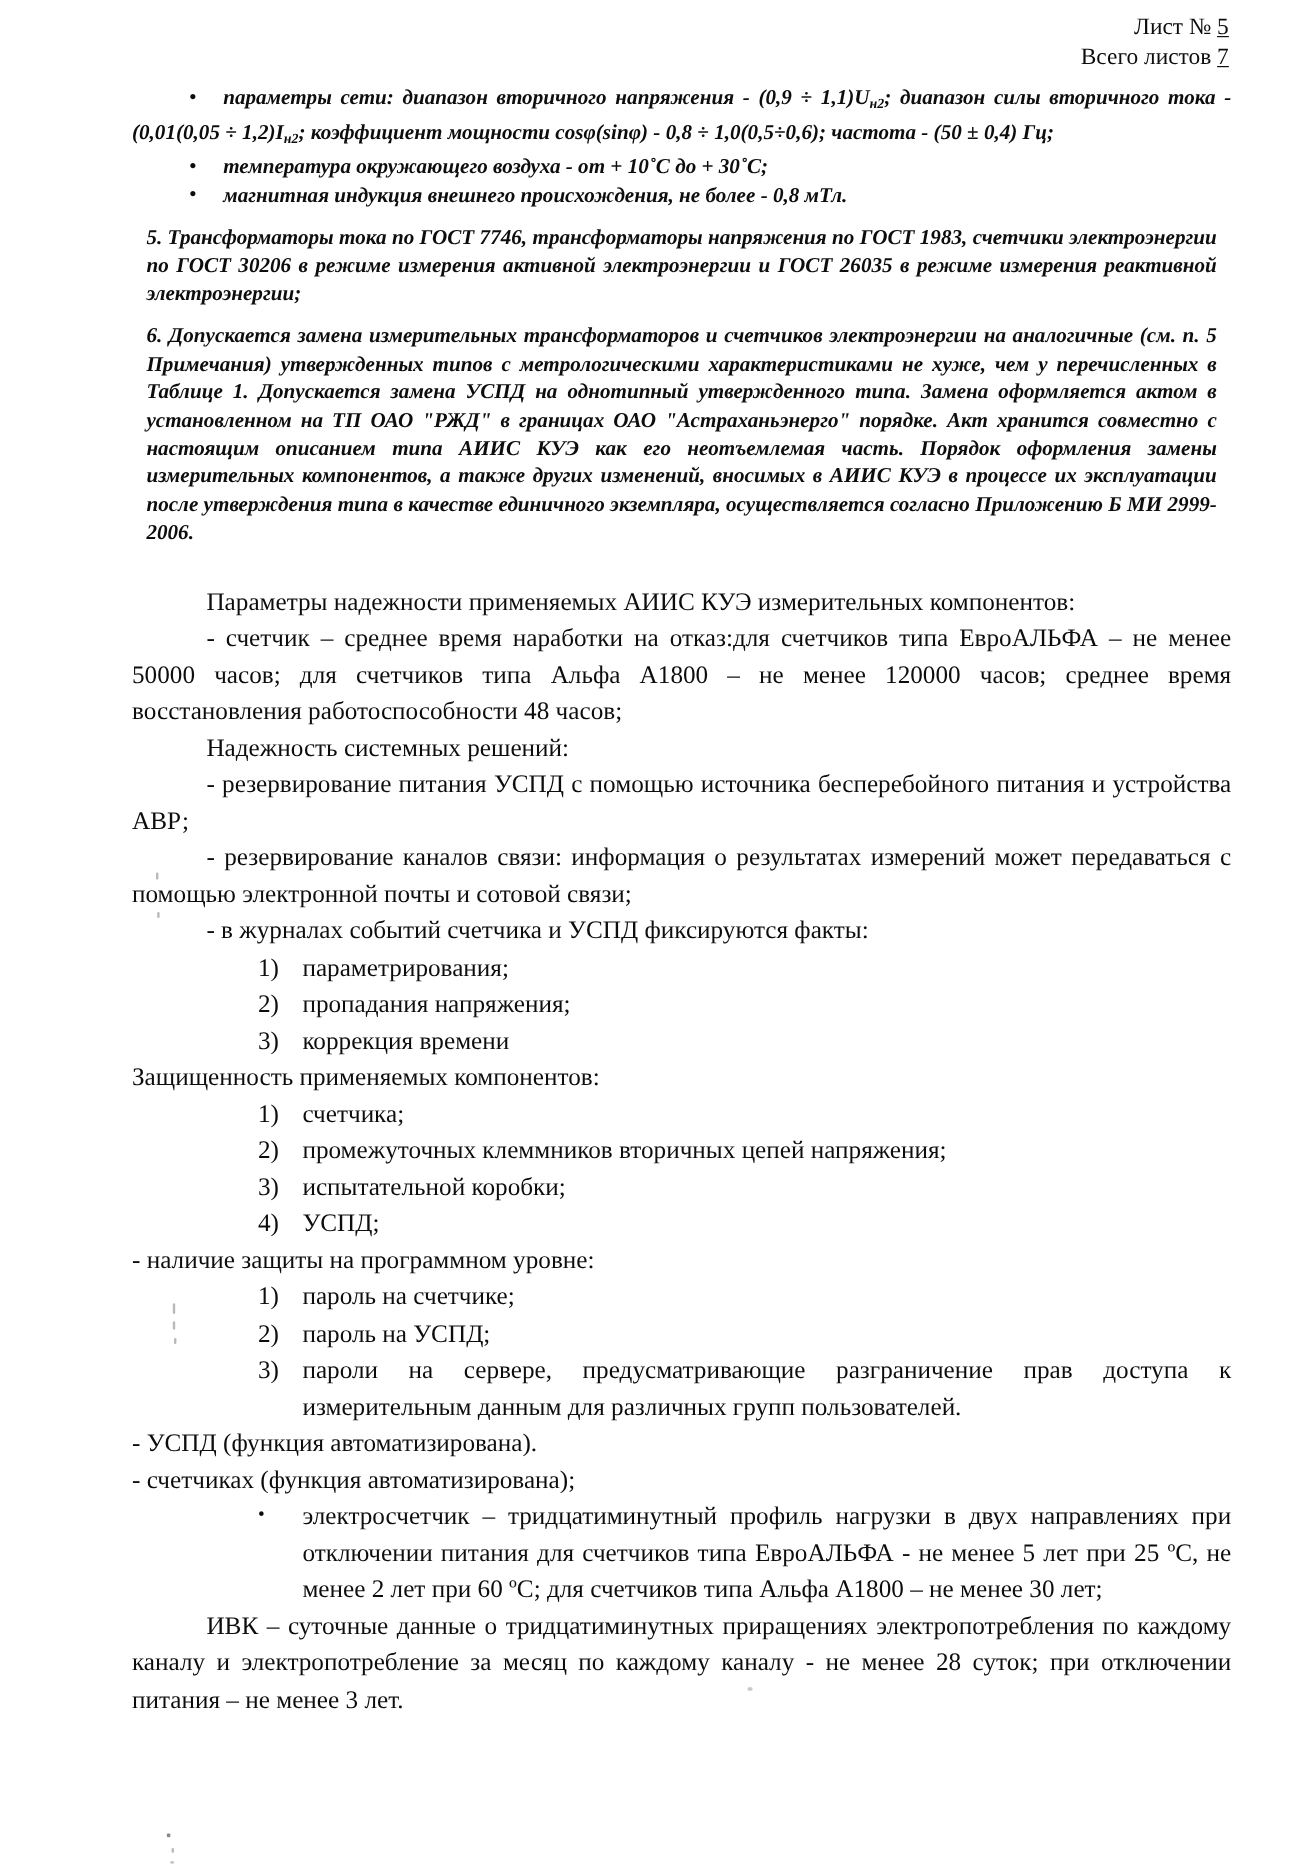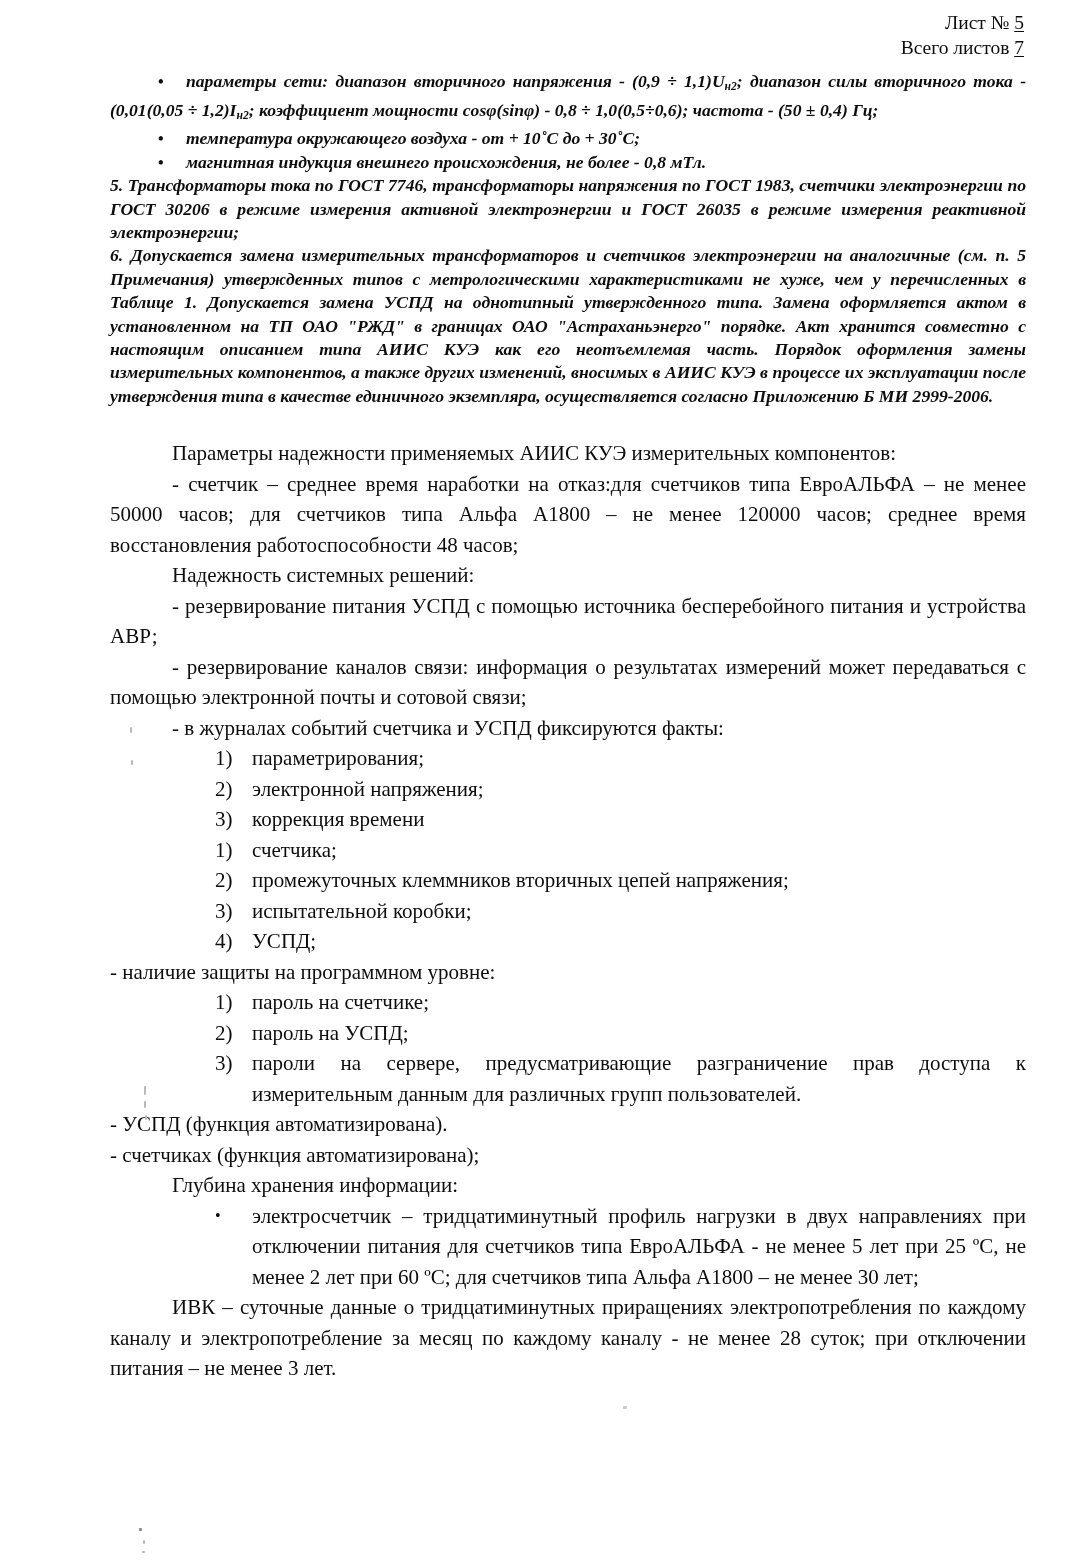--- a/index.html
+++ b/index.html
@@ -70,21 +70,21 @@
     font-weight: bold;
     line-height: 23.4px;
   }
   .notes li .txt {
     display: block;
     text-indent: 76px;
   }
   .notes .para {
     text-indent: 0;
     text-align: justify;
-    margin: 0;
+    margin: 12px;
   }
   sub {
     font-size: 0.66em;
     vertical-align: -0.28em;
     font-style: italic;
   }
 
   
   .main {
     margin-top: 30px;
@@ -198,28 +198,29 @@
 
       <p class="p-indent">- в журналах событий счетчика и УСПД фиксируются факты:</p>
 
       <ul class="numlist">
         <li>
           <span class="marker">1)</span>
           <span class="itemtext">параметрирования;</span>
         </li>
         <li>
           <span class="marker">2)</span>
-          <span class="itemtext">электронной напряжения;</span>
+          <span class="itemtext">пропадания напряжения;</span>
         </li>
         <li>
           <span class="marker">3)</span>
           <span class="itemtext">коррекция времени</span>
         </li>
       </ul>
 
+      <p class="p-flush">Защищенность применяемых компонентов:</p>
 
 
       <ul class="numlist">
         <li>
           <span class="marker">1)</span>
           <span class="itemtext">счетчика;</span>
         </li>
         <li>
           <span class="marker">2)</span>
           <span class="itemtext">промежуточных клеммников вторичных цепей напряжения;</span>
@@ -249,21 +250,20 @@
           <span class="marker">3)</span>
           <span class="itemtext">пароли на сервере, предусматривающие разграничение прав доступа к измерительным данным для различных групп пользователей.</span>
         </li>
       </ul>
 
 
       <p class="p-flush">- УСПД (функция автоматизирована).</p>
 
       <p class="p-flush">- счетчиках (функция автоматизирована);</p>
 
-      <p class="p-indent">Глубина хранения информации:</p>
 
       <ul class="dotlist">
         <li>
           <span class="marker">•</span>
           <span class="itemtext">электросчетчик – тридцатиминутный профиль нагрузки в двух направлениях  при отключении питания для счетчиков типа ЕвроАЛЬФА - не менее 5 лет при 25 ºС, не менее 2 лет при 60 ºС; для счетчиков типа Альфа А1800 – не менее 30 лет;</span>
         </li>
       </ul>
 
       <p class="p-indent">ИВК – суточные данные о тридцатиминутных приращениях электропотребления по каждому каналу и электропотребление за месяц по каждому каналу - не менее 28 суток; при отключении питания – не менее 3 лет.</p>
 

